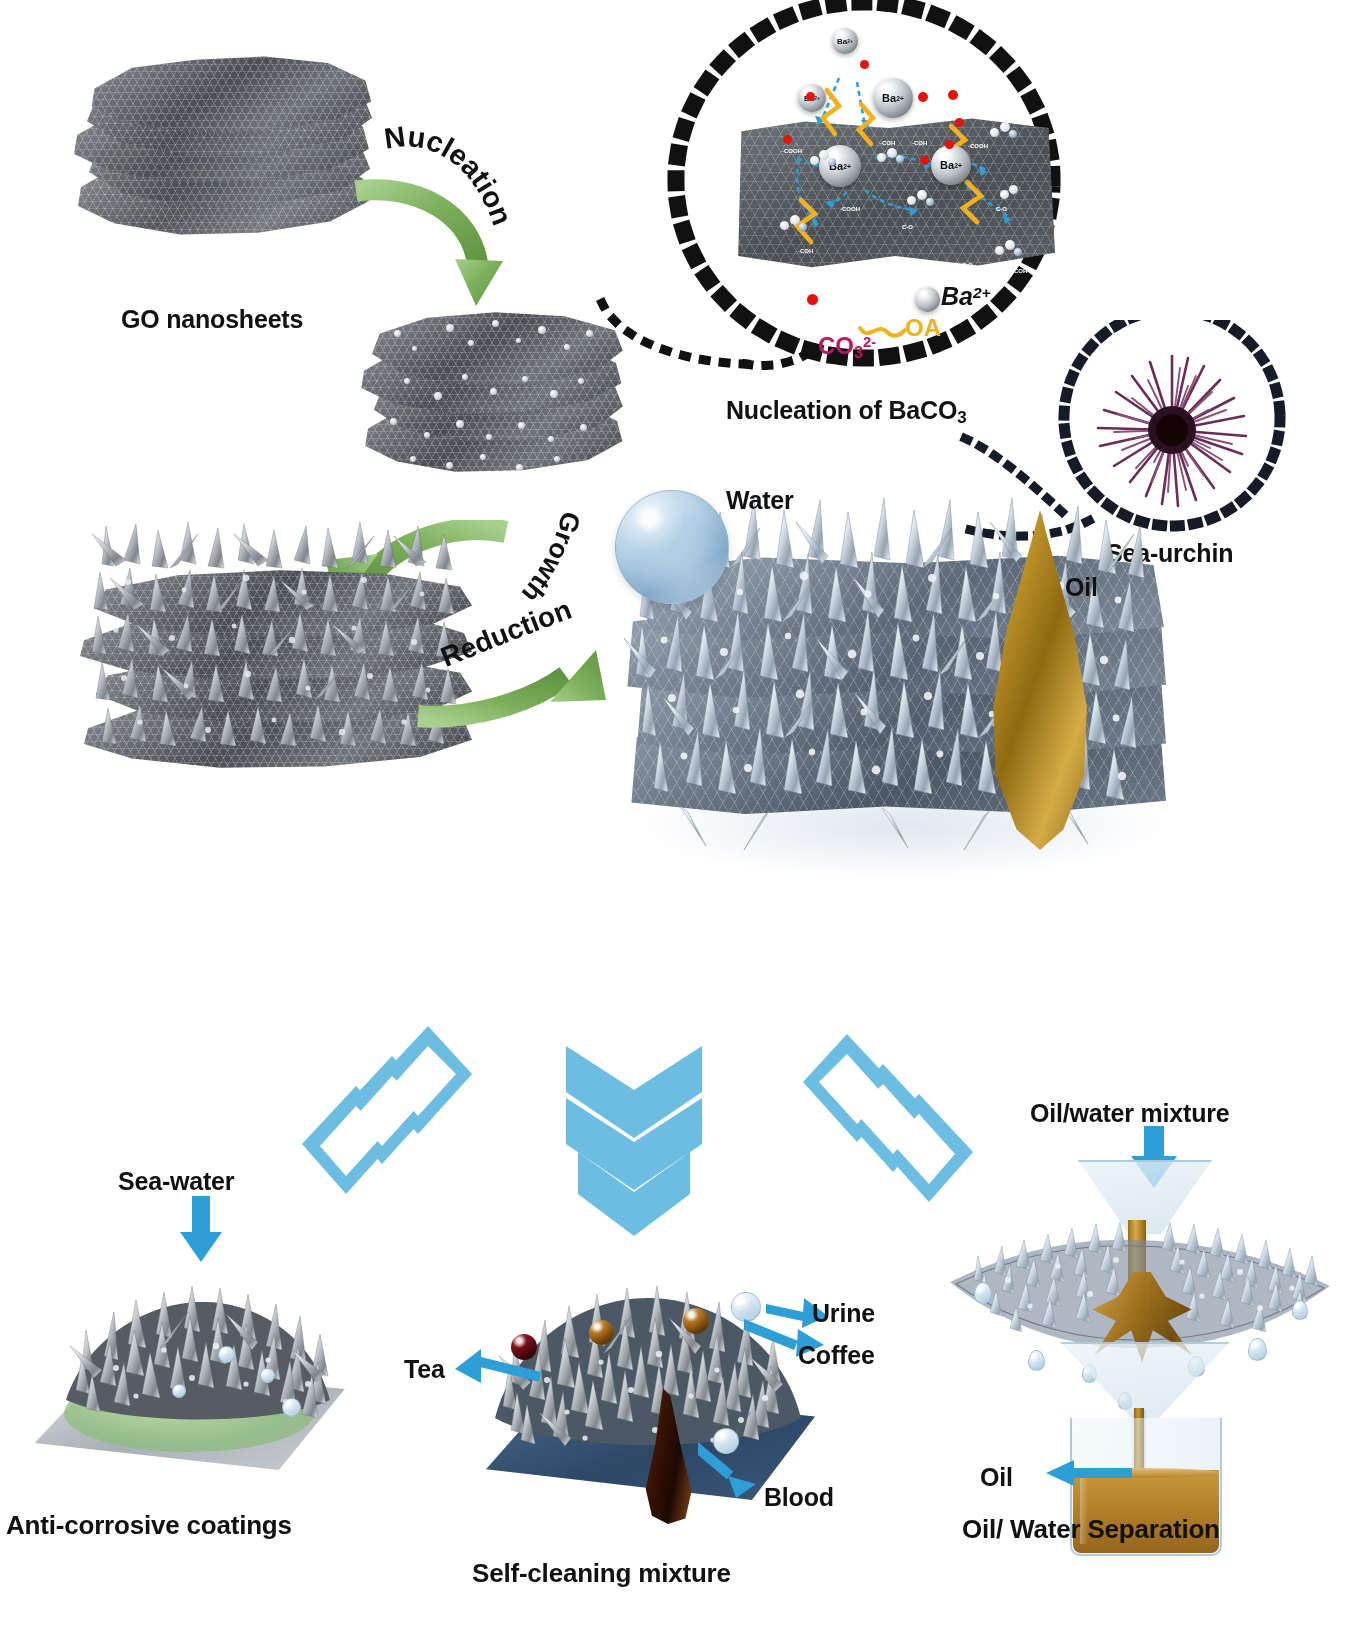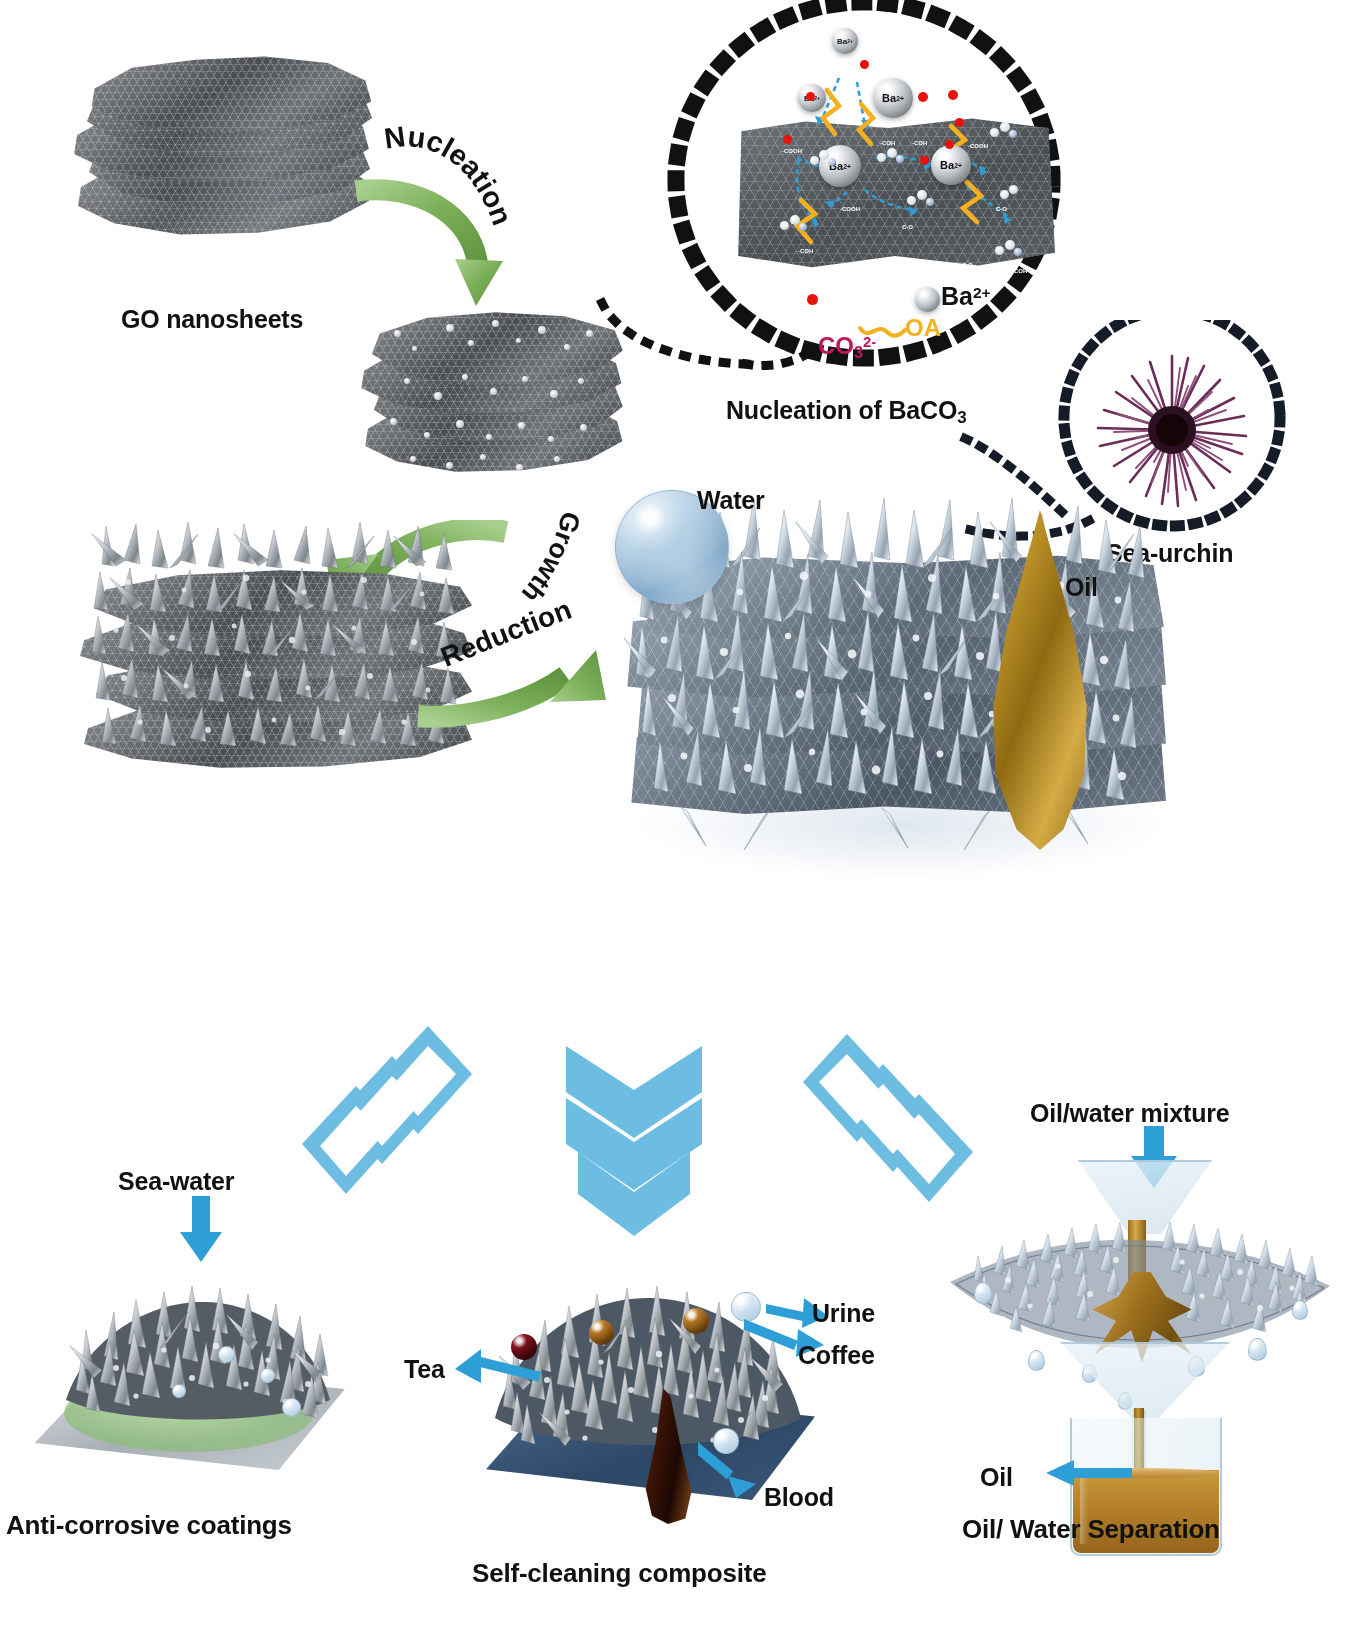--- a/index.html
+++ b/index.html
@@ -472,21 +472,21 @@
   <div class="oxlabel" style="left:962px;top:262px;">C-O</div>
   <div class="oxlabel" style="left:1012px;top:268px;">-COH</div>
   <div class="oxlabel" style="left:920px;top:268px;">-COH</div>
 
   <div style="position:absolute;left:805px;top:282px;width:240px;height:70px;">
     <div class="co3" style="left:2px;top:12px;width:11px;height:11px;"></div>
     <div style="position:absolute;left:13px;top:2px;font-size:24px;font-weight:bold;color:#be185d;white-space:nowrap;margin-top:48px;">
       <span>CO</span><sub>3</sub><sup>2-</sup>
     </div>
     <div class="baball" style="left:110px;top:5px;width:25px;height:25px;"></div>
-    <div style="position:absolute;left:136px;top:0px;font-size:25px;font-weight:bold;color:#111;white-space:nowrap;">
+    <div style="position:absolute;left:136px;top:0px;font-size:25px;font-weight:bold;color:#111;white-space:nowrap;font-style:italic;">
       <span>Ba</span><sup>2+</sup>
     </div>
     <svg class="oacurve" width="52" height="24" viewBox="0 0 52 24" style="left:52px;top:38px;">
       <path d="M3 8 C 12 22, 20 2, 30 12 C 36 18, 42 16, 48 10" stroke="#f5b01f" stroke-width="4" fill="none" stroke-linecap="round"></path>
     </svg>
     <div style="position:absolute;left:100px;top:32px;font-size:24px;font-weight:bold;color:#f5b01f;">OA</div>
   </div>
 
   <div class="lbl" style="left:726px;top:385px;font-size:25px;">
     <span>Nucleation of BaCO</span><sub>3</sub>
@@ -734,21 +734,21 @@
         <circle cx="284" cy="300" r="4.4"></circle>
           <circle cx="348" cy="284" r="3.4"></circle>
           <circle cx="412" cy="302" r="4"></circle>
         <circle cx="476" cy="292" r="3.2"></circle>
           <circle cx="530" cy="306" r="4.2"></circle>
       </g>
     </svg>
   </div>
 
   <div class="waterdrop" style="left:615px;top:490px;width:114px;height:114px;"></div>
-  <div class="lbl" style="left:697px;top:475px;font-size:25px;">Water</div>
+  <div class="lbl" style="left:726px;top:475px;font-size:25px;">Water</div>
 
   <div class="oildrop" style="left:975px;top:510px;width:130px;height:340px;"></div>
   <div class="lbl" style="left:1065px;top:562px;font-size:25px;">Oil</div>
 
 
   <div class="chevgroup" style="left:300px;top:1022px;width:180px;height:180px;">
     <svg width="180" height="180" viewBox="0 0 180 180">
       <g fill="#6dbde3">
         <path d="M128 4 L 172 52 L 118 112 L 74 62 Z"></path>
         <path d="M92 34 L 136 82 L 82 142 L 38 92 Z"></path>
@@ -998,21 +998,21 @@
   <div class="barrow" style="left:698px;top:1440px;width:68px;height:60px;">
     <svg width="68" height="60" viewBox="0 0 68 60">
       <g fill="#2e9fd6">
           <rect x="0" y="2" width="46" height="10" transform="rotate(40 0 2)"></rect>
       <polygon points="30,36 58,44 38,58"></polygon>
         </g>
     </svg>
   </div>
   <div class="lbl" style="left:764px;top:1472px;font-size:25px;">Blood</div>
 
-  <div class="lbl" style="left:472px;top:1548px;font-size:26px;">Self-cleaning composite</div>
+  <div class="lbl" style="left:472px;top:1548px;font-size:26px;">Self-cleaning mixture</div>
 
   <div class="lbl" style="left:1030px;top:1088px;font-size:25px;">Oil/water mixture</div>
   <div class="barrow" style="left:1128px;top:1126px;width:52px;height:66px;">
     <svg width="52" height="66" viewBox="0 0 52 66">
       <g fill="#2e9fd6">
           <rect x="16" y="0" width="20" height="34"></rect>
           <polygon points="3,30 49,30 26,62"></polygon>
         </g>
     </svg>
   </div>

